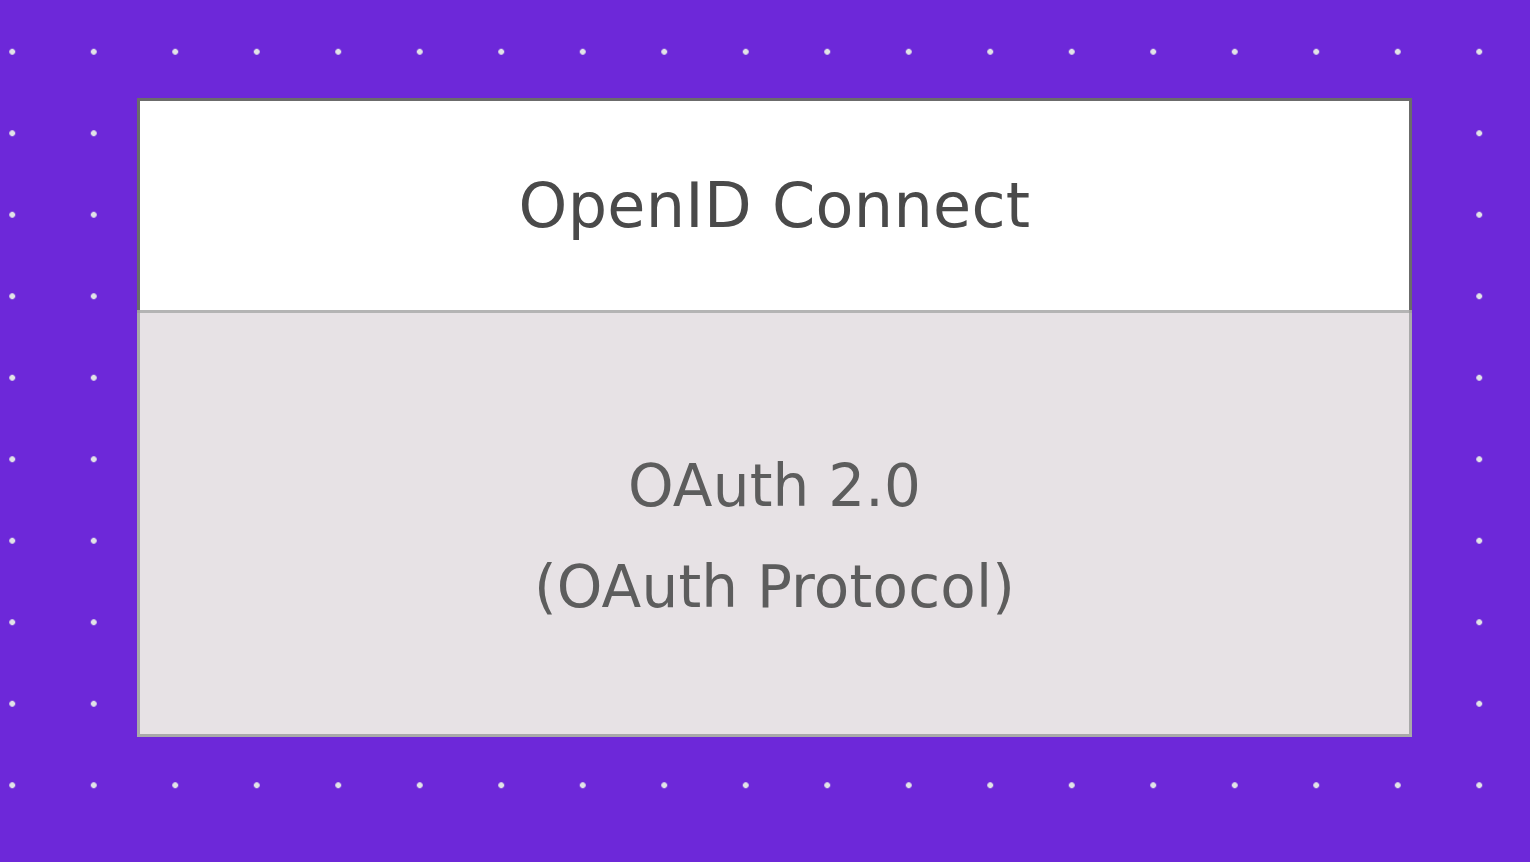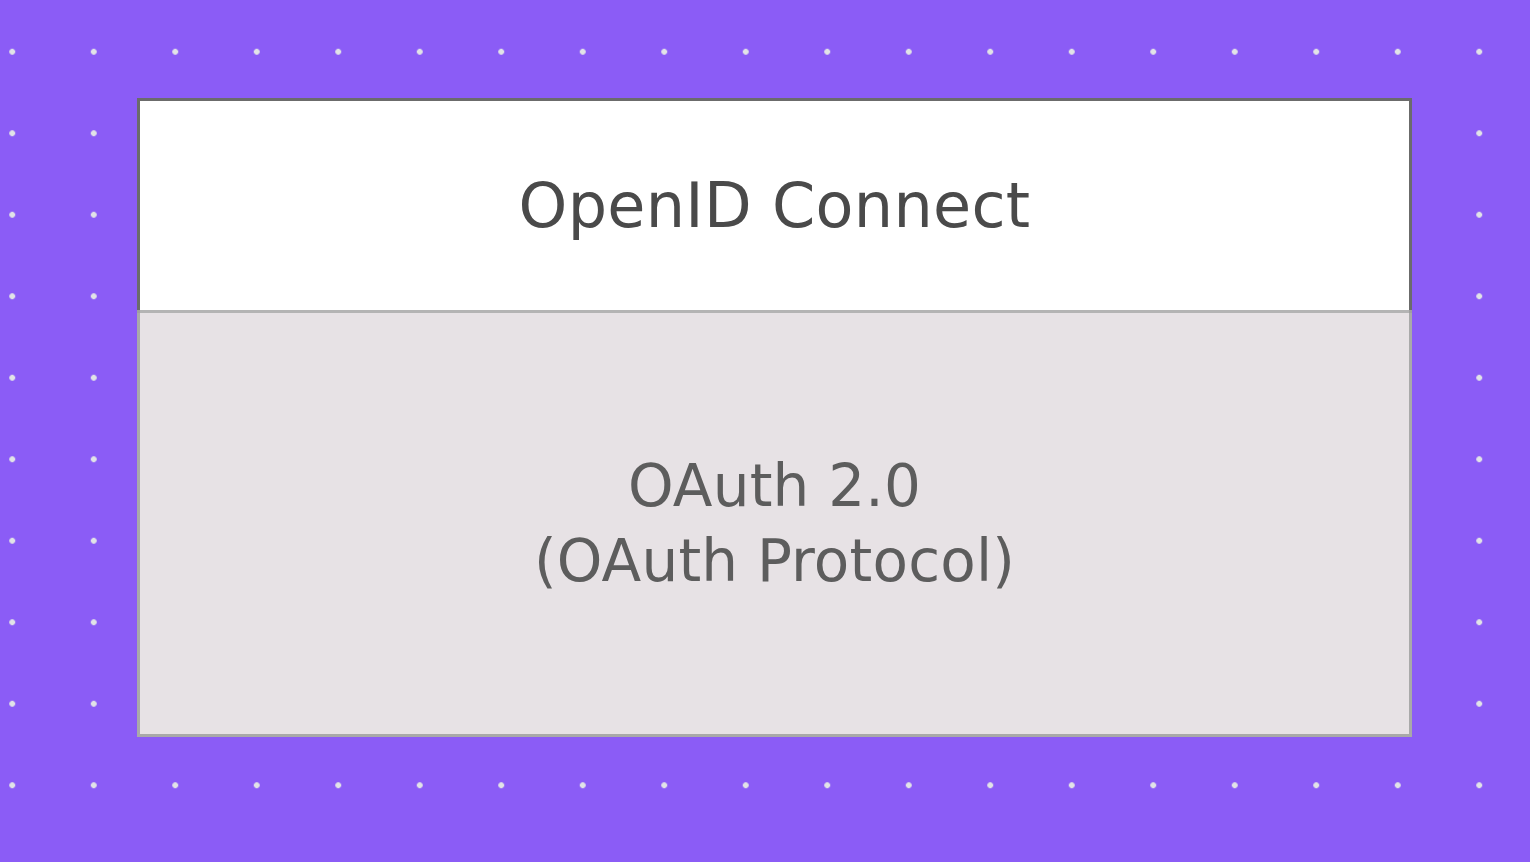--- a/index.html
+++ b/index.html
@@ -12,21 +12,21 @@
     height: 862px;
     overflow: hidden;
     font-family: "DejaVu Sans", sans-serif;
   }
 
   
   #diagram-canvas {
     position: relative;
     width: 1530px;
     height: 862px;
-    background-color: #8b5cf6;
+    background-color: #6d28d9;
   }
   #dot-grid {
     position: absolute;
     inset: 0;
     background-image: radial-gradient(circle at center, #e1e3e7 2.6px, rgba(225,227,231,0) 3.2px);
     background-size: 81.5px 81.5px;
     background-position: 53px 11px;
     pointer-events: none;
   }
 
@@ -79,20 +79,21 @@
     align-items: center;
     justify-content: center;
   }
   .node-body-line {
     font-size: 58px;
     line-height: 1.28;
     color: #5d5d5d;
     letter-spacing: 0.2px;
     white-space: nowrap;
     text-align: center;
+    margin-top: 26px;
   }
 </style>
 </head>
 <body>
 
 <div id="diagram-canvas">
 
   <div id="dot-grid"></div>
 
   <div id="oidc-node">

